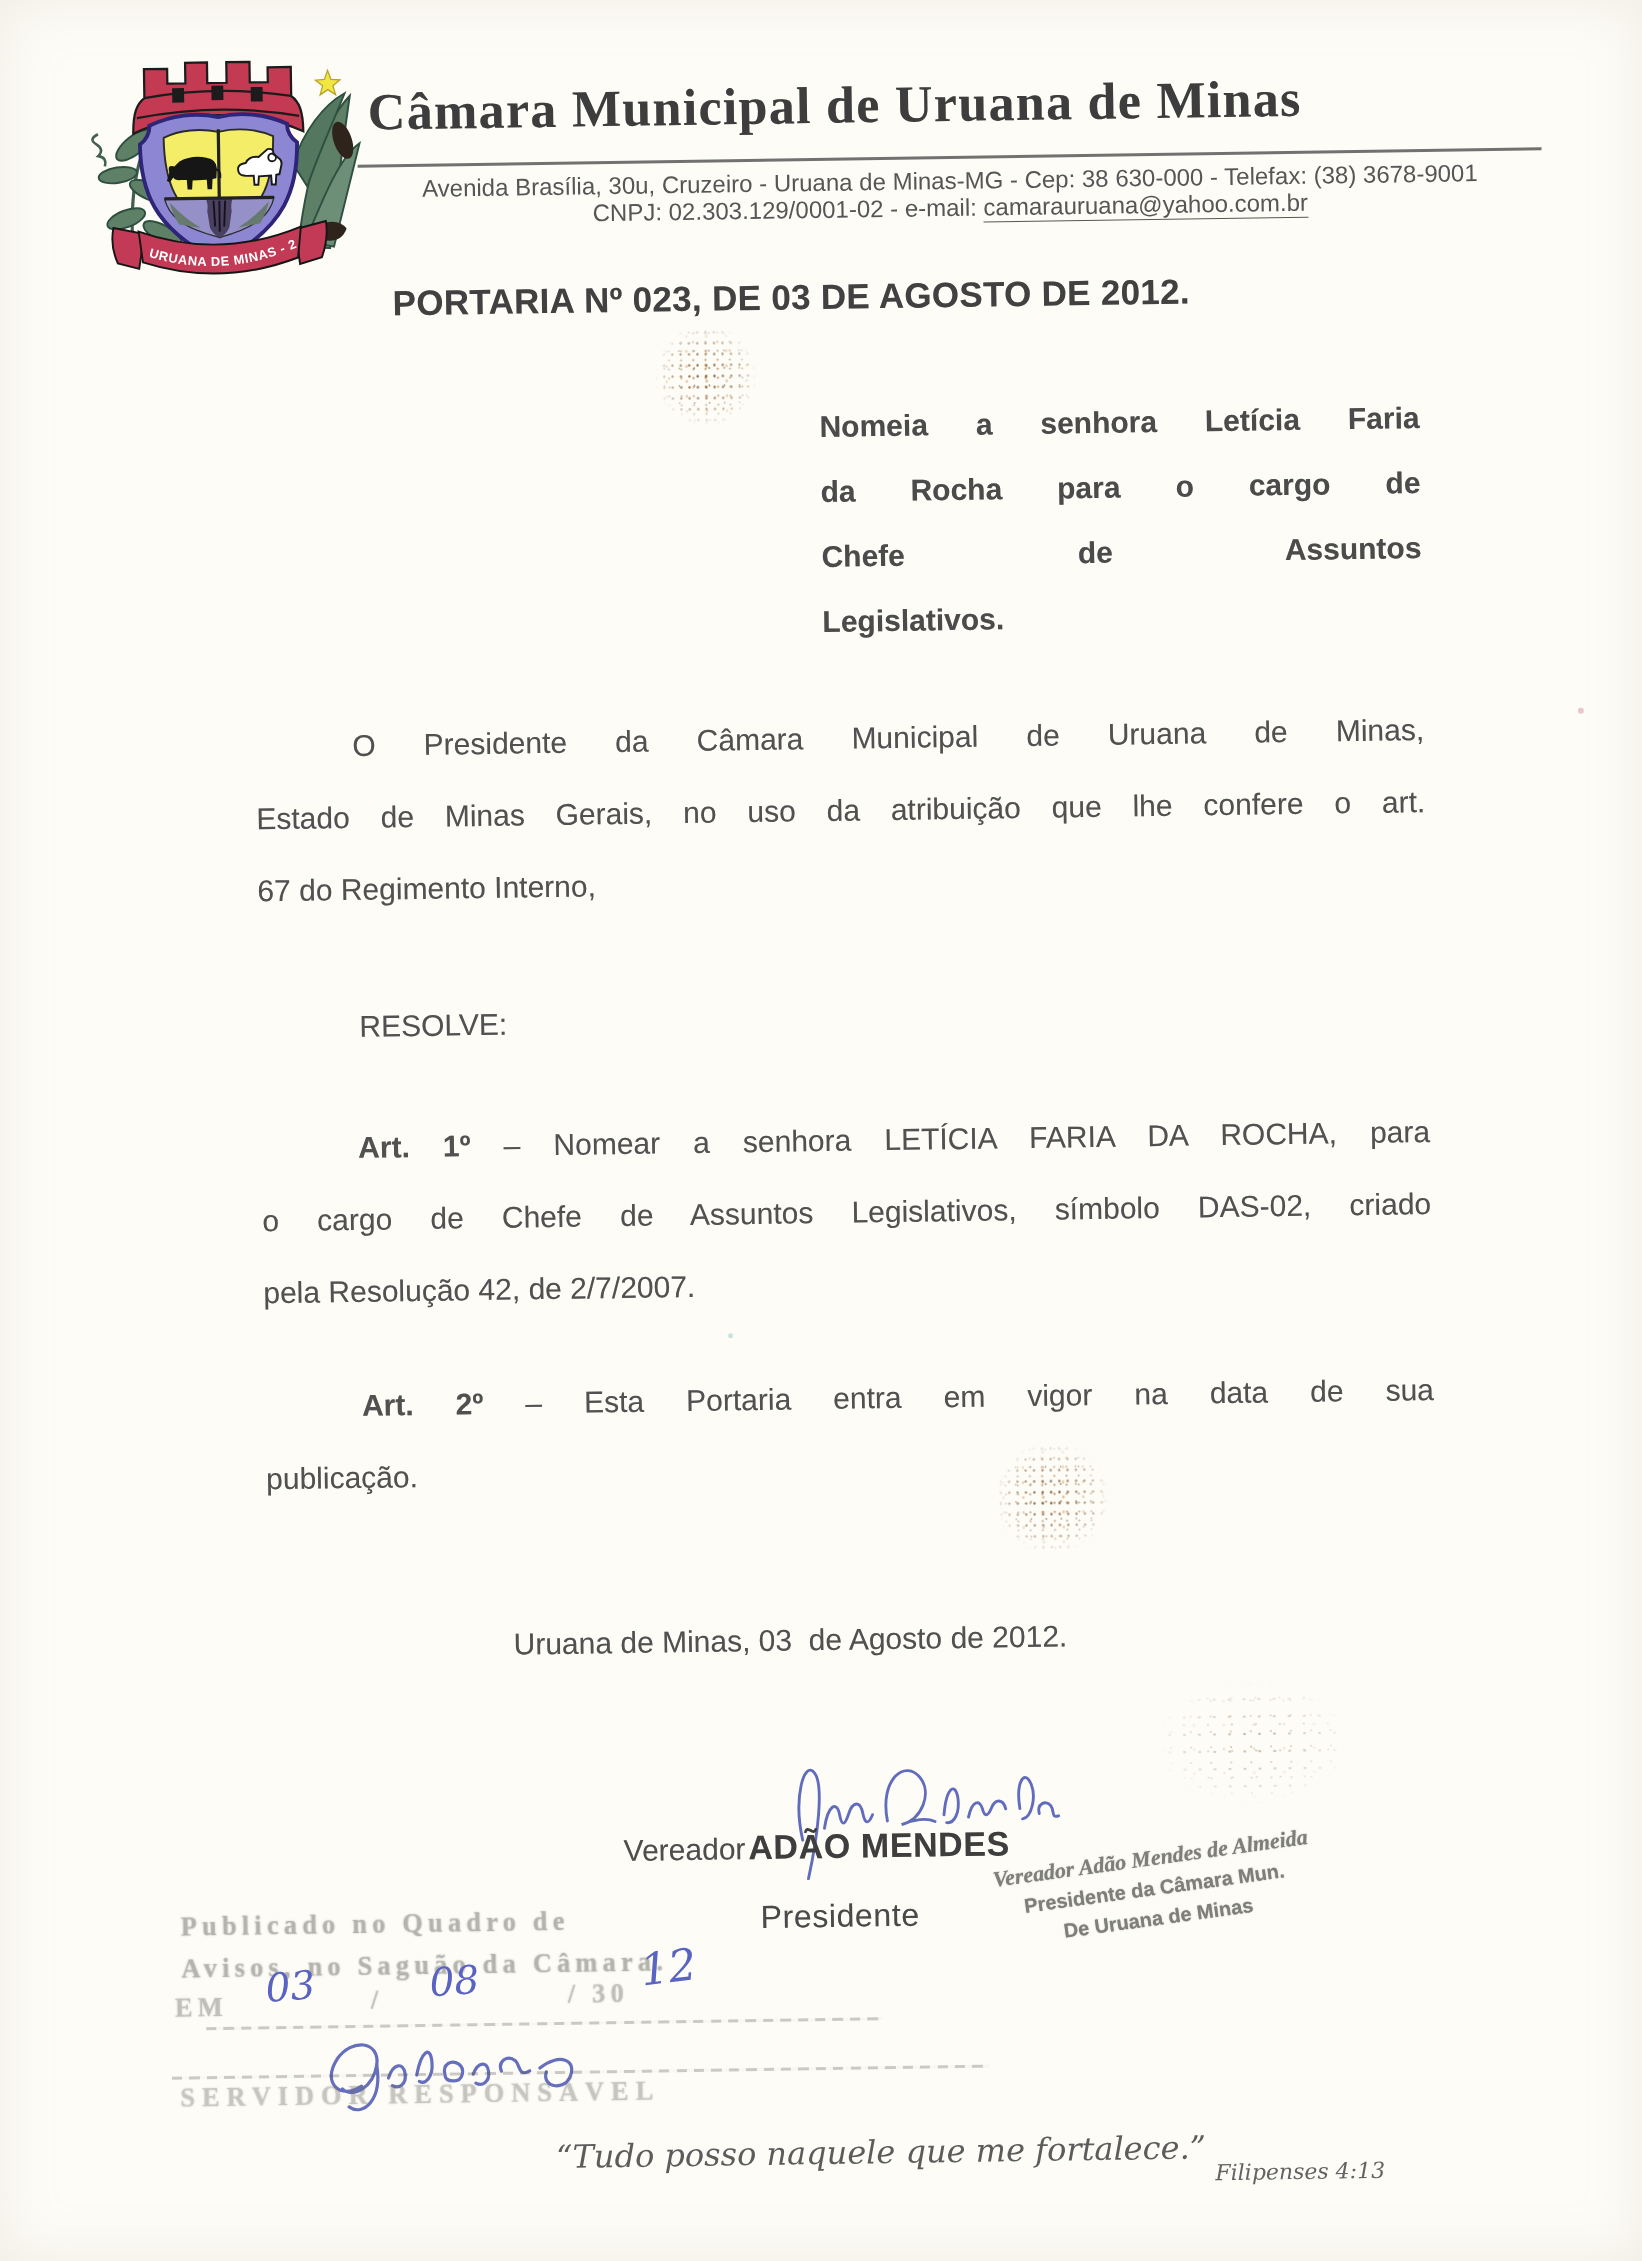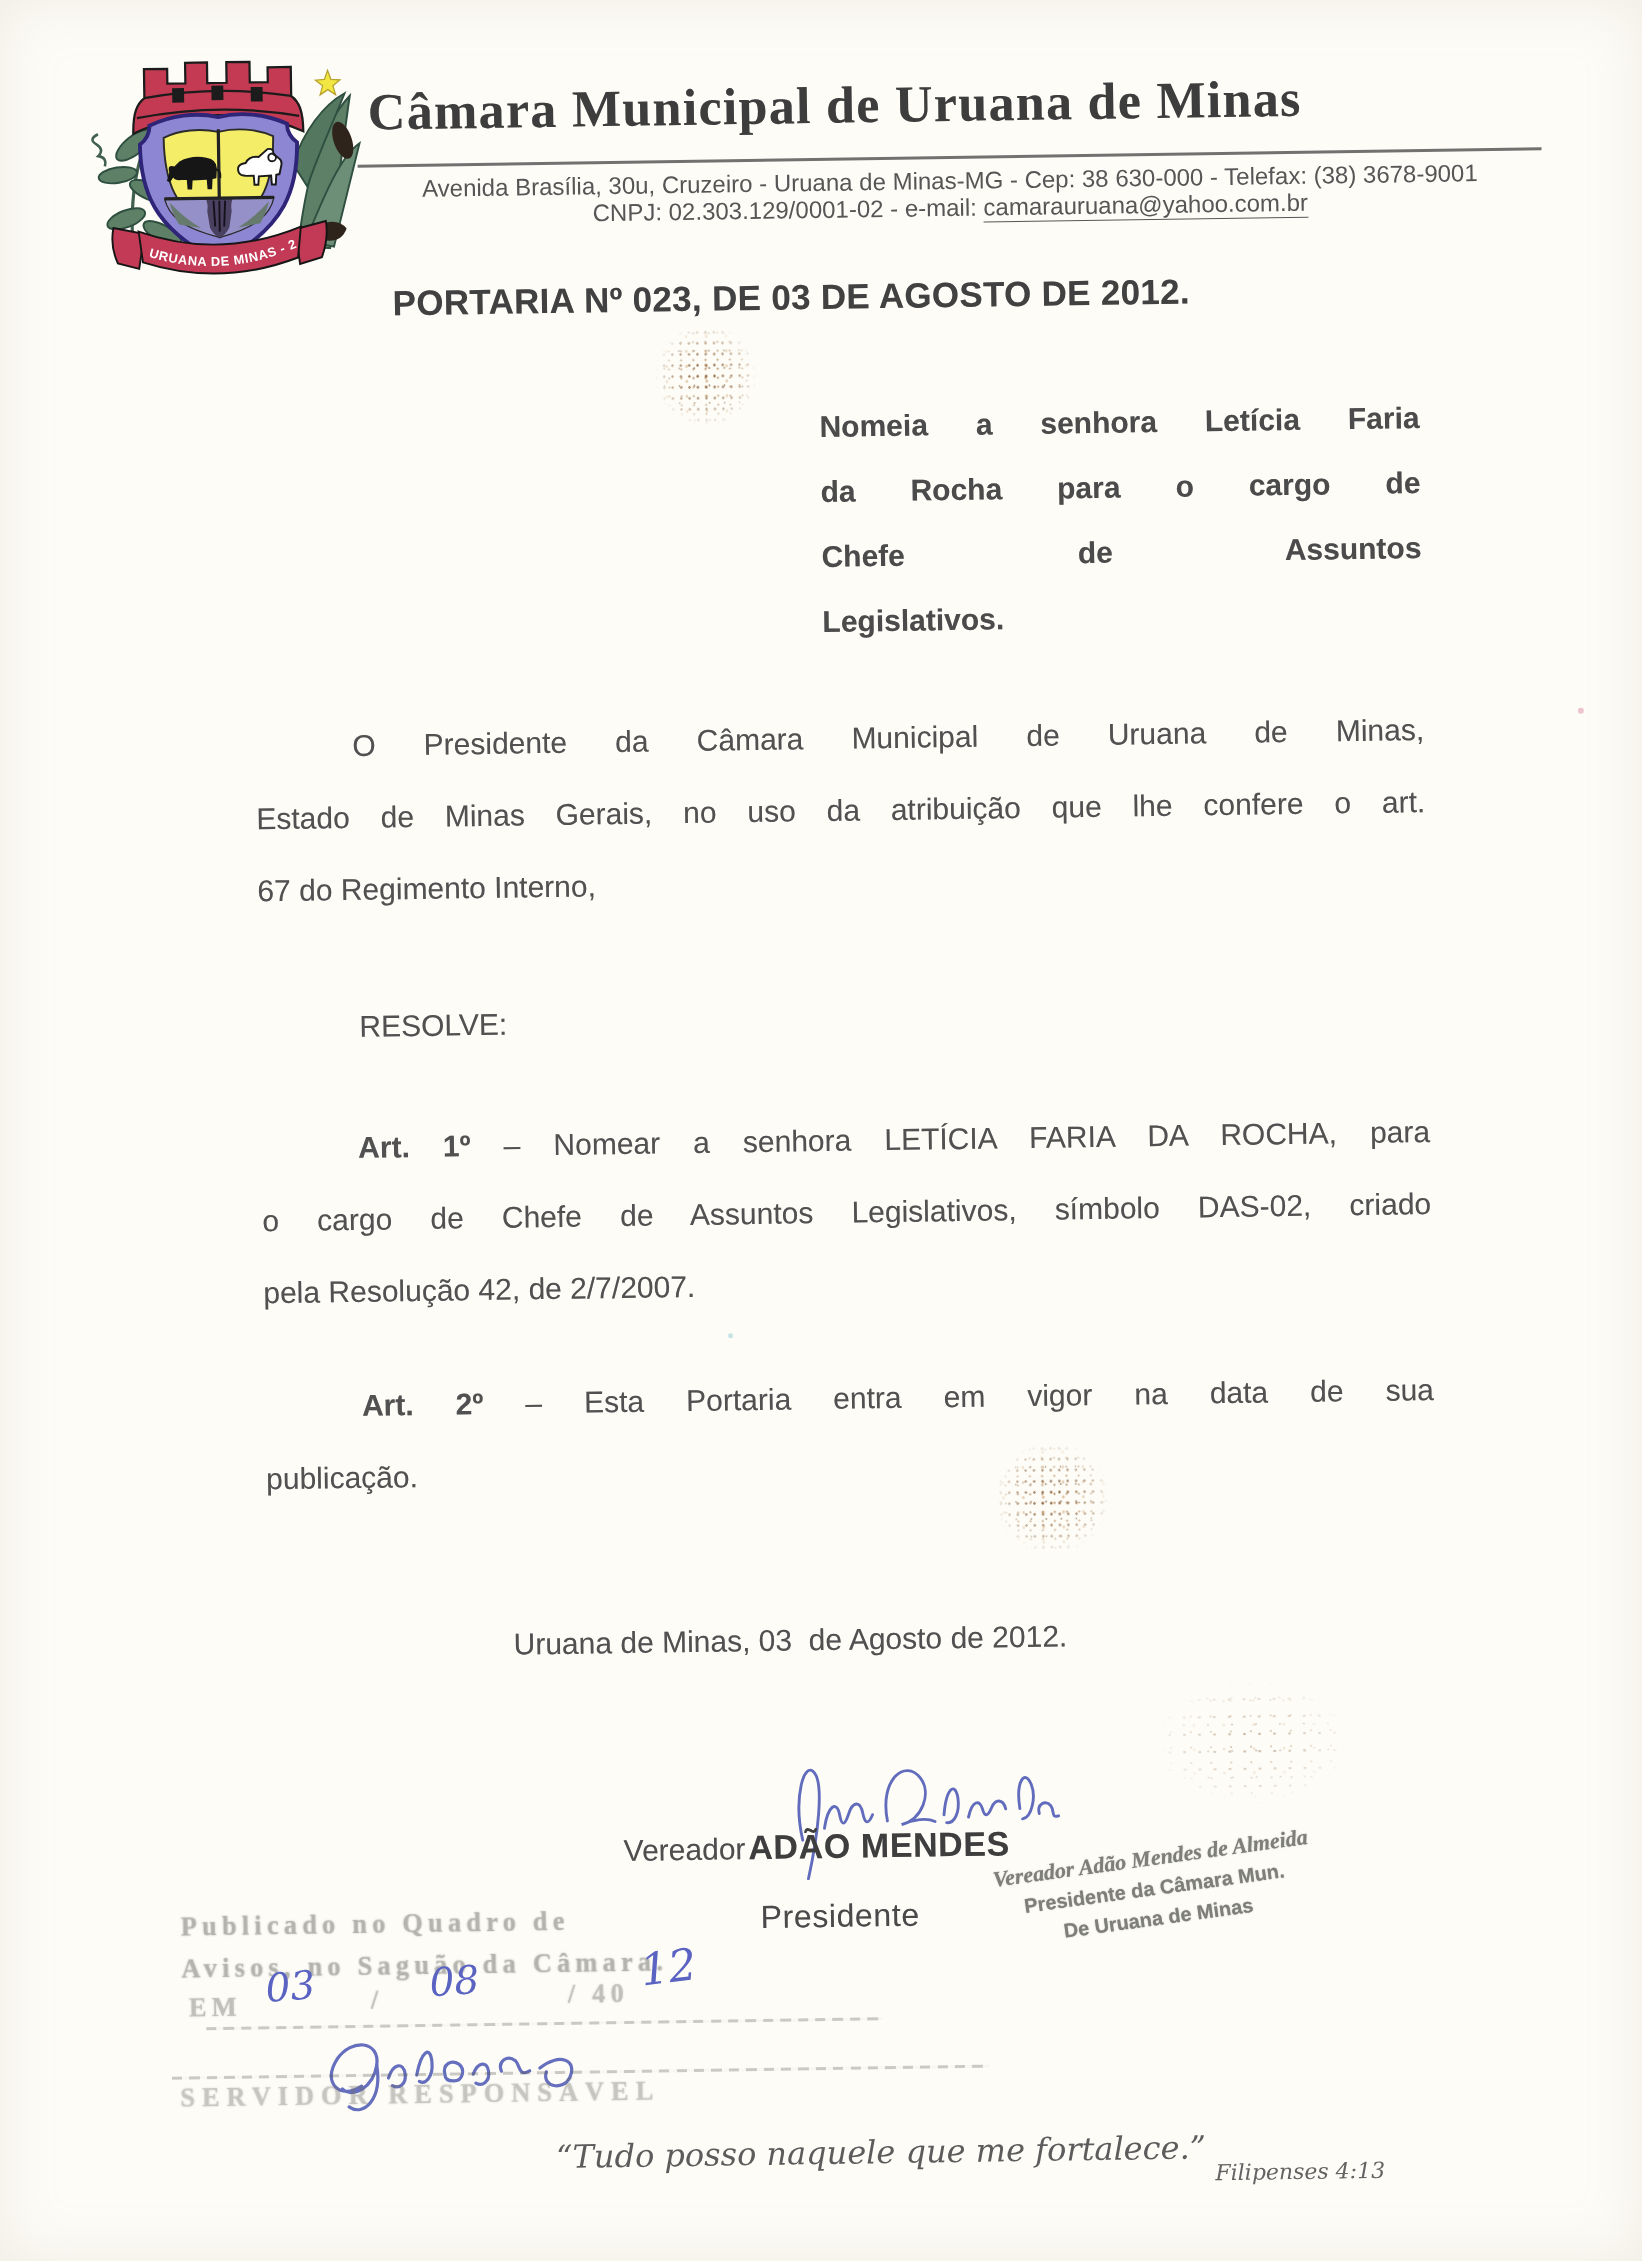--- a/index.html
+++ b/index.html
@@ -180,25 +180,25 @@
 
   <div class="abs stamp" style="left:937px;top:1848px;">
     <div class="l1">Vereador Adão Mendes de Almeida</div>
     <div class="l23">Presidente da Câmara Mun.</div>
     <div class="l23">De Uruana de Minas</div>
   </div>
 
   <div class="abs pubstamp" style="left:169px;top:1902px;">Publicado no Quadro de</div>
   <div class="abs pubstamp" style="left:169px;top:1944px;">Avisos, no Saguão da Câmara.</div>
 
-  <div class="abs pubstamp pubfaint" style="left:176px;top:1983px;">EM</div>
+  <div class="abs pubstamp pubfaint" style="left:162px;top:1983px;">EM</div>
   <div class="abs ink" style="left:253px;top:1956px;font-size:39px;transform:rotate(-4deg);">03</div>
   <div class="abs pubstamp pubfaint" style="left:358px;top:1978px;">/</div>
   <div class="abs ink" style="left:417px;top:1953px;font-size:39px;transform:rotate(-3deg);">08</div>
-  <div class="abs pubstamp pubfaint" style="left:555px;top:1975px;">/ 40</div>
+  <div class="abs pubstamp pubfaint" style="left:555px;top:1975px;">/ 30</div>
   <div class="abs ink" style="left:628px;top:1939px;font-size:44px;transform:rotate(-6deg);">12</div>
 
   <div class="abs stampline" style="left:193px;top:2018px;width:676px;"></div>
 
   <svg class="abs" style="left:271px;top:1997px;" width="406" height="122" viewBox="0 0 630 190" fill="none" stroke="#5560b8" stroke-width="5" stroke-linecap="round" opacity="0.9">
     <path d="M118,128 C84,150 56,122 80,86 C104,52 148,58 142,96 C136,130 104,148 88,132"></path>
     <path d="M142,96 C150,150 120,176 98,160"></path>
     <path d="M160,116 C168,92 184,92 186,110 C188,126 176,134 166,128"></path>
     <path d="M204,112 C212,74 226,66 228,92 C230,114 218,128 208,122"></path>
     <path d="M248,112 C244,96 258,88 270,96 C280,104 276,122 262,122 C252,122 248,118 248,112 Z"></path>

